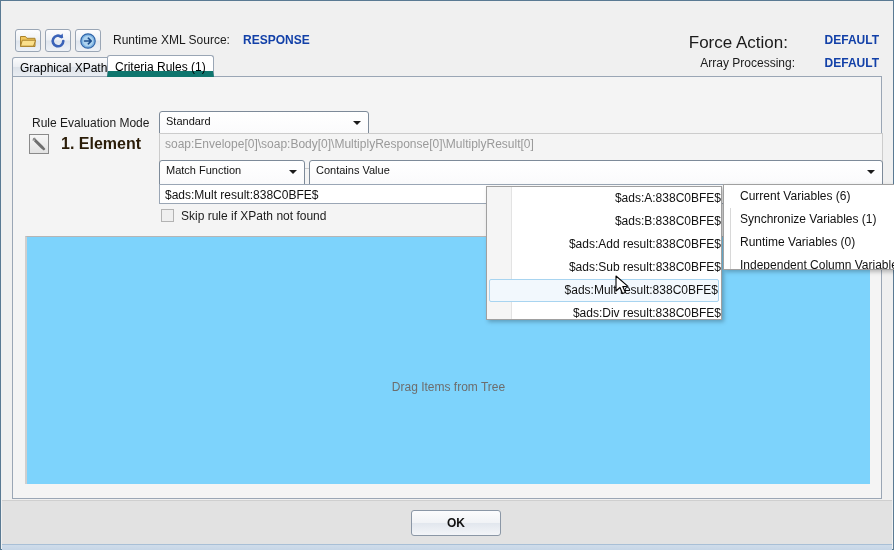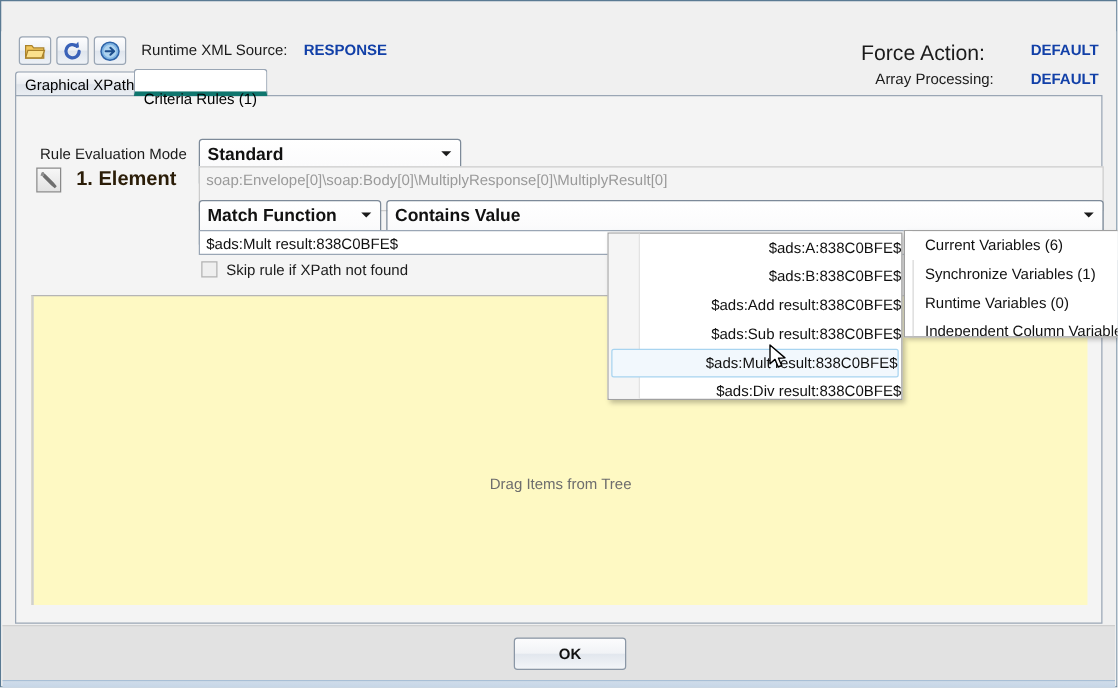--- a/index.html
+++ b/index.html
@@ -143,24 +143,24 @@
     border-radius: 3px 3px 0 0;
     padding: 3px 7px 0 7px;
     font-size: 12px;
     background: linear-gradient(to bottom, #fbfbfc 0%, #ebeef2 50%, #dde2e9 51%, #e9edf2 100%);
     cursor: pointer;
     white-space: nowrap;
   }
   .tab.active {
     top: 0px;
     height: 22px;
-    padding-top: 16px;
+    padding-top: 4px;
     background: #ffffff;
     z-index: 3;
-    border-bottom: 4px solid #0f766e;
+    border-bottom: 6px solid #0f766e;
   }
   #tabA { left: 0px; }
   #tabB { left: 95px; }
 
   
   .page {
     position: absolute;
     left: 11px; top: 51px;
     width: 870px; height: 423px;
     box-sizing: border-box;
@@ -175,24 +175,23 @@
   }
 
   
   .combo {
     position: absolute;
     box-sizing: border-box;
     height: 38px;
     border: 1px solid #7d8a99;
     border-radius: 3px;
     background: linear-gradient(to bottom, #ffffff 0%, #fbfbfc 55%, #f1f3f6 100%);
-    font-size: 14px;
+    font-size: 11px;
     color: #111;
     cursor: pointer;
-    font-weight: bold;
   }
   .combo .ctext {
     position: absolute;
     left: 6px; top: 3px;
     white-space: nowrap;
   }
   .combo .arrow {
     position: absolute;
     right: 7px; top: 9px;
     width: 0; height: 0;
@@ -294,21 +293,21 @@
     background: #efefef;
     vertical-align: -2px;
     margin-right: 7px;
   }
 
   .drop-area {
     position: absolute;
     left: 12px; top: 159px;
     width: 845px; height: 248px;
     box-sizing: border-box;
-    background: #fef9c3;
+    background: #7dd3fc;
     border-left: 2px solid #cfcfcf;
     border-top: 1px solid #b5b5b5;
   }
   .drop-text {
     position: absolute;
     left: 0; right: 0;
     top: 143px;
     text-align: center;
     font-size: 12px;
     color: #6d6d6d;

